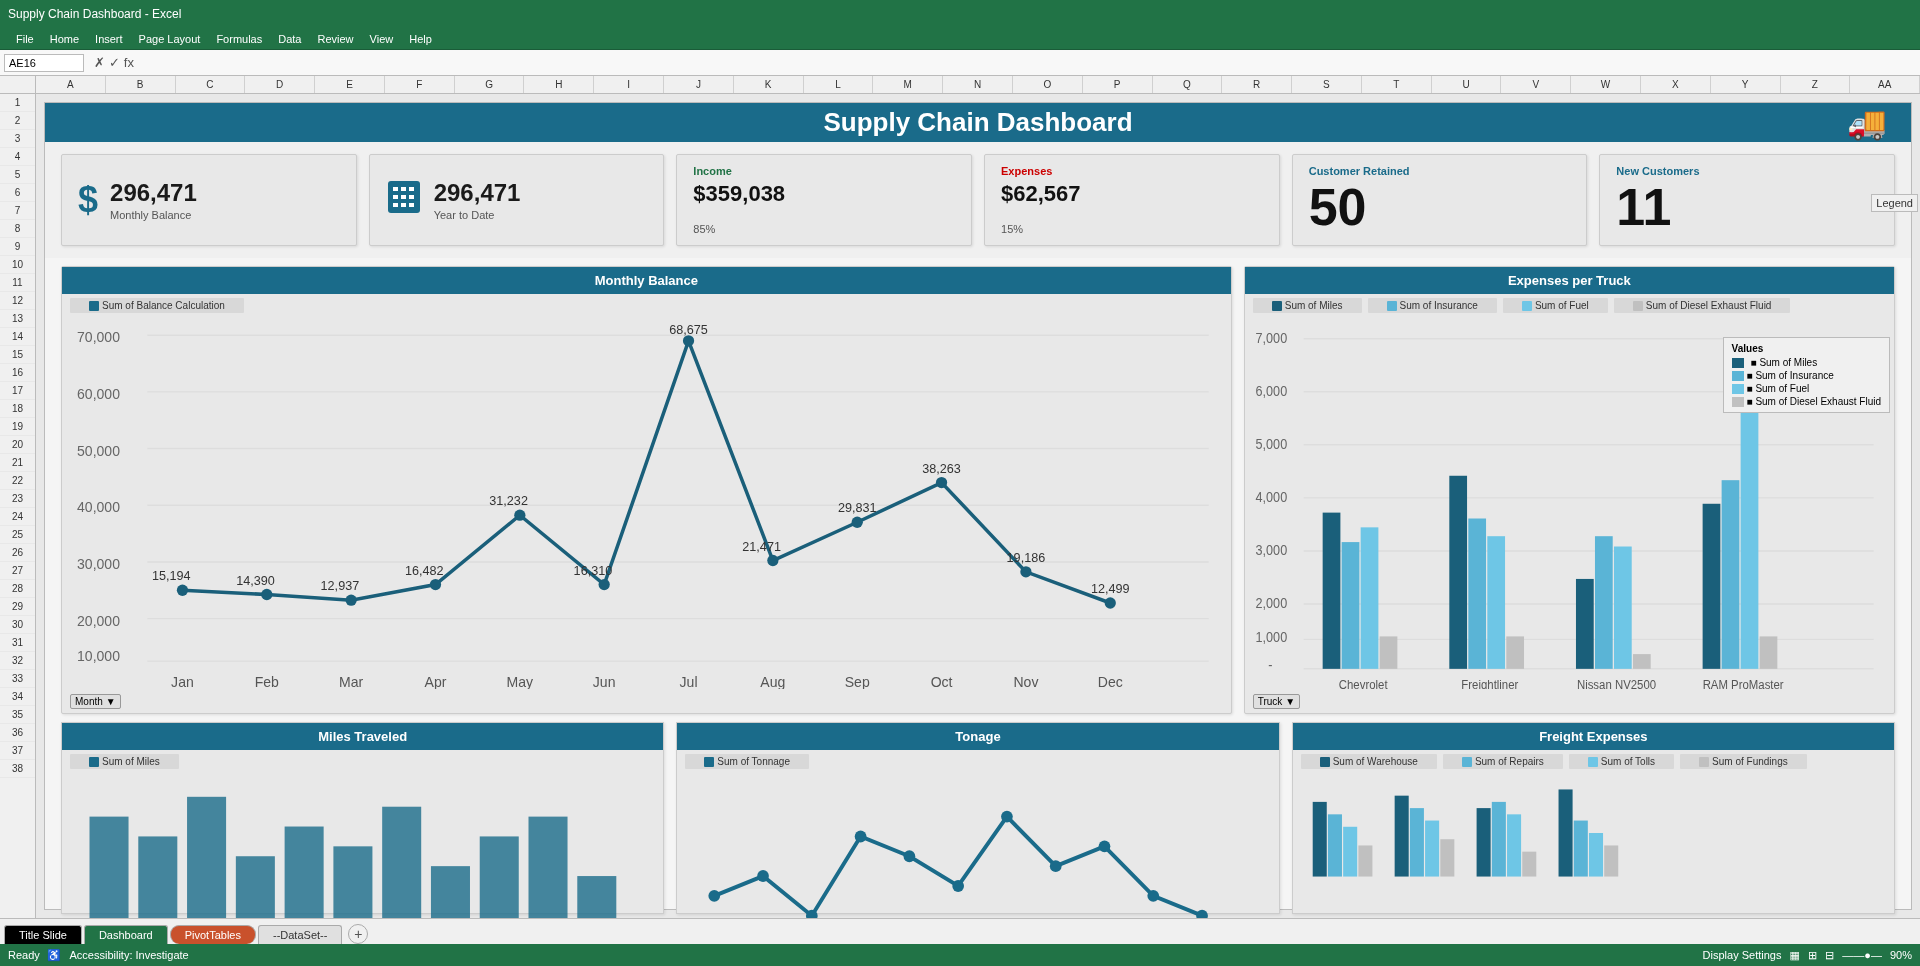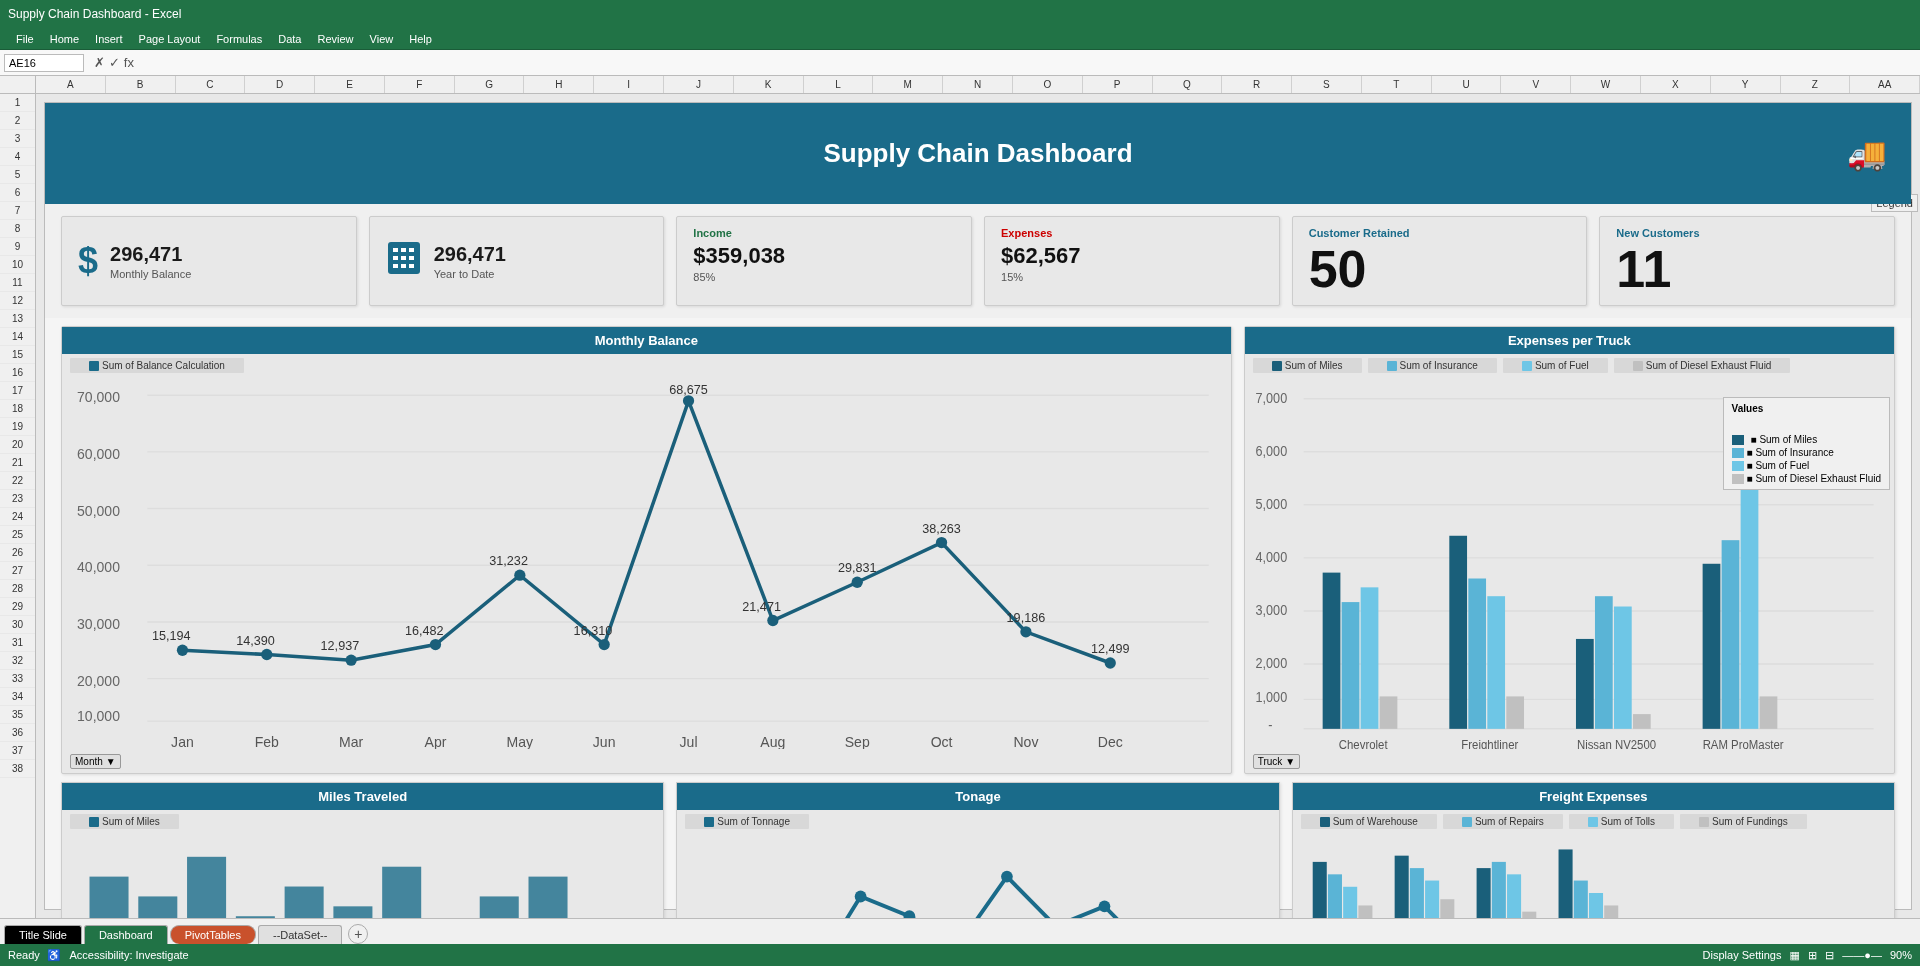--- a/index.html
+++ b/index.html
@@ -30,39 +30,39 @@
     .row-numbers { width: 36px; background: #f0f0f0; border-right: 1px solid #bbb; display: flex; flex-direction: column; }
     .row-num { height: 18px; text-align: center; font-size: 10px; color: #333; border-bottom: 1px solid #e8e8e8; line-height: 18px; }
 
     
     .dashboard-area { flex: 1; background: #e8e8e8; padding: 8px; overflow: hidden; position: relative; }
 
     
     .dashboard { background: #f5f5f5; border: 1px solid #bbb; width: 100%; height: 100%; display: flex; flex-direction: column; gap: 0; }
 
     
-    .dash-header { background: #1a6b8a; padding: 35px 20px; display: flex; align-items: center; justify-content: center; position: relative; }
+    .dash-header { background: #1a6b8a; padding: 4px 20px; display: flex; align-items: center; justify-content: center; position: relative; }
     .dash-title { color: white; font-size: 26px; font-weight: bold; text-align: center; }
     .truck-icon { position: absolute; right: 24px; top: 50%; transform: translateY(-50%); color: white; font-size: 32px; }
 
     
     .kpi-row { display: flex; gap: 12px; padding: 12px 16px; background: #f0f0f0; }
     .kpi-card { background: #e8e8e8; border: 1px solid #ccc; border-radius: 2px; padding: 12px 16px; flex: 1; display: flex; align-items: center; gap: 12px; box-shadow: 1px 1px 3px rgba(0,0,0,0.1); }
     .kpi-dollar-icon { color: #1a6b8a; font-size: 36px; font-weight: bold; }
     .kpi-calc-icon { color: #1a6b8a; font-size: 28px; }
     .kpi-content { display: flex; flex-direction: column; }
-    .kpi-value { font-size: 20px; font-weight: bold; color: #1a1a1a; }
+    .kpi-value { font-size: 24px; font-weight: bold; color: #1a1a1a; }
     .kpi-label { font-size: 11px; color: #555; margin-top: 2px; }
     .kpi-card-vertical { background: #e8e8e8; border: 1px solid #ccc; border-radius: 2px; padding: 10px 16px; flex: 1; display: flex; flex-direction: column; box-shadow: 1px 1px 3px rgba(0,0,0,0.1); }
     .kpi-vert-label { font-size: 11px; font-weight: bold; }
     .kpi-vert-label.green { color: #217346; }
     .kpi-vert-label.red { color: #c00; }
     .kpi-vert-label.teal { color: #1a6b8a; }
     .kpi-vert-value { font-size: 22px; font-weight: bold; color: #111; margin-top: 4px; }
-    .kpi-vert-sub { font-size: 11px; color: #555; margin-top: 2px; }
+    .kpi-vert-sub { font-size: 11px; color: #555; margin-top: 16px; }
     .kpi-large-num { font-size: 52px; font-weight: bold; color: #111; line-height: 1; margin-top: 4px; }
 
     
     .charts-row { display: flex; flex: 1; gap: 0; padding: 8px 16px; gap: 12px; }
     .chart-panel { background: #e8e8e8; border: 1px solid #ccc; border-radius: 2px; flex: 1; display: flex; flex-direction: column; box-shadow: 1px 1px 3px rgba(0,0,0,0.1); }
     .chart-panel.wide { flex: 1.8; }
     .chart-header { background: #1a6b8a; color: white; text-align: center; padding: 6px; font-size: 13px; font-weight: bold; }
     .chart-legend-bar { display: flex; gap: 6px; padding: 4px 8px; font-size: 10px; color: #333; flex-wrap: wrap; }
     .legend-item { display: flex; align-items: center; gap: 3px; background: #d8d8d8; padding: 2px 19px; border-radius: 1px; }
     .legend-dot { width: 10px; height: 10px; border-radius: 1px; }
@@ -418,21 +418,21 @@
                 <text x="87" y="250" font-size="9" fill="#555" text-anchor="middle">Chevrolet</text>
                 <text x="87" y="260" font-size="9" fill="#555" text-anchor="middle">Express</text>
                 <text x="187" y="250" font-size="9" fill="#555" text-anchor="middle">Freightliner</text>
                 <text x="187" y="260" font-size="9" fill="#555" text-anchor="middle">Sprinter</text>
                 <text x="287" y="250" font-size="9" fill="#555" text-anchor="middle">Nissan NV2500</text>
                 <text x="387" y="250" font-size="9" fill="#555" text-anchor="middle">RAM ProMaster</text>
               </svg>
 
               
               <div style="position:absolute;right:4px;top:20px;background:#f0f0f0;border:1px solid #bbb;padding:5px 8px;font-size:10px;">
-                <div style="font-weight:bold;margin-bottom:20px;">Values</div>
+                <div style="font-weight:bold;margin-bottom:3px;">Values</div>
                 <div style="display:flex;align-items:center;gap:7px;margin-bottom:2px;">
                   <div style="width:12px;height:10px;background:#1a5f7a;"></div>
                   <span>■ Sum of Miles</span>
                 </div>
                 <div style="display:flex;align-items:center;gap:3px;margin-bottom:2px;">
                   <div style="width:12px;height:10px;background:#5ab4d6;"></div>
                   <span>■ Sum of Insurance</span>
                 </div>
                 <div style="display:flex;align-items:center;gap:3px;margin-bottom:2px;">
                   <div style="width:12px;height:10px;background:#6ec6e6;"></div>

